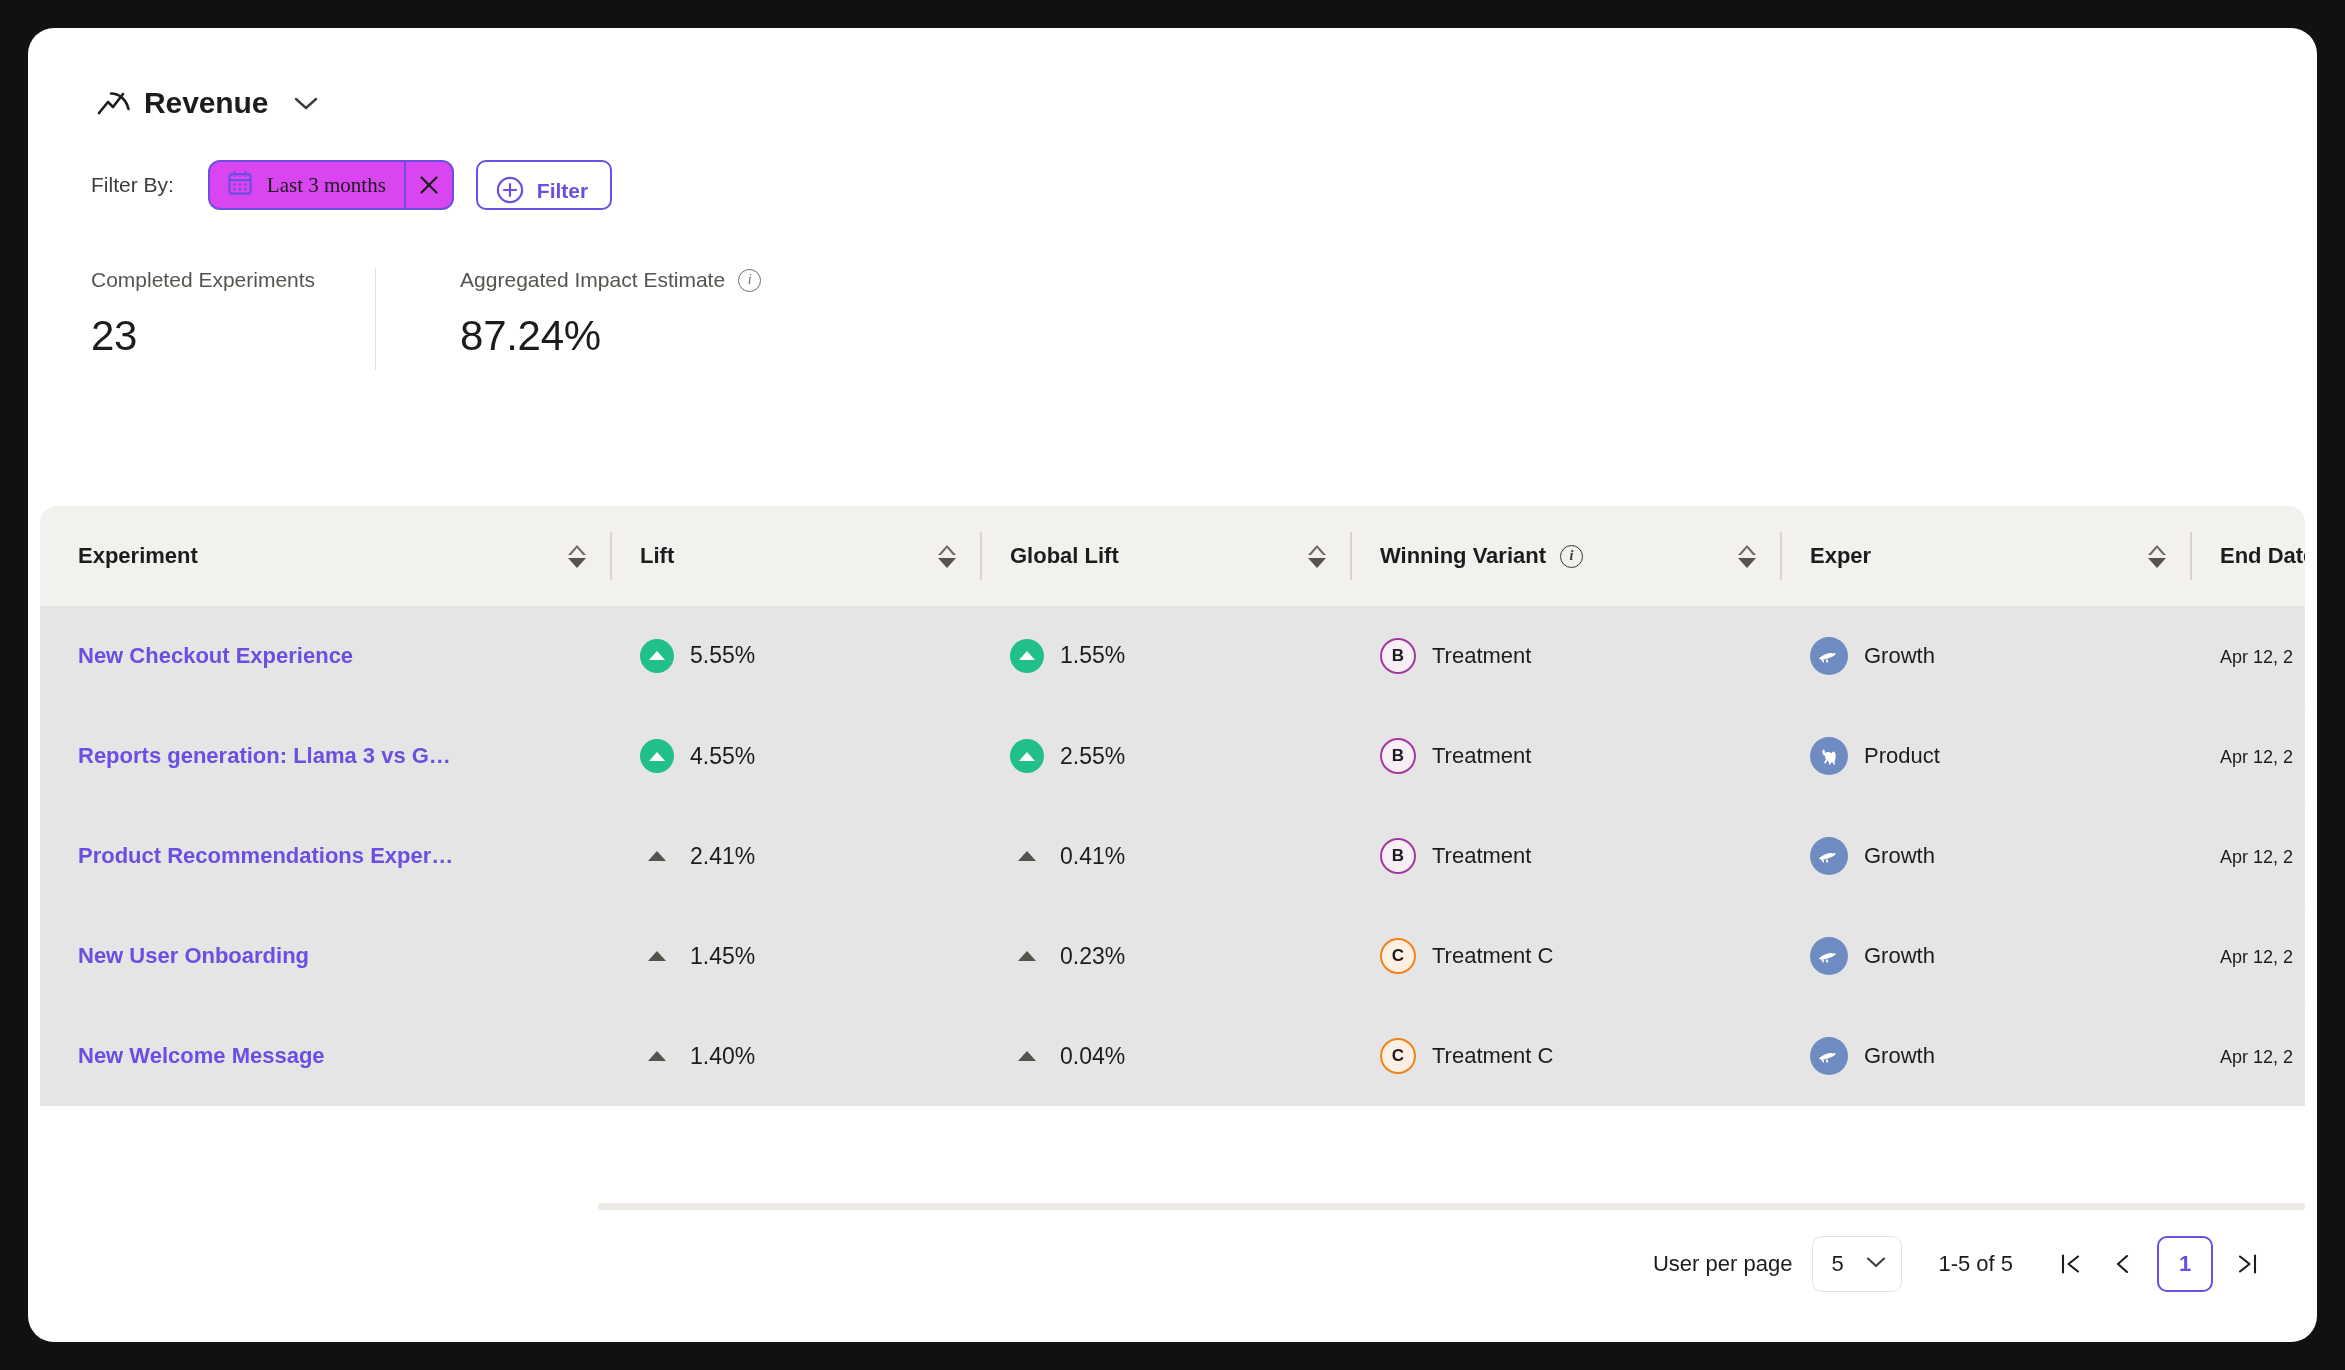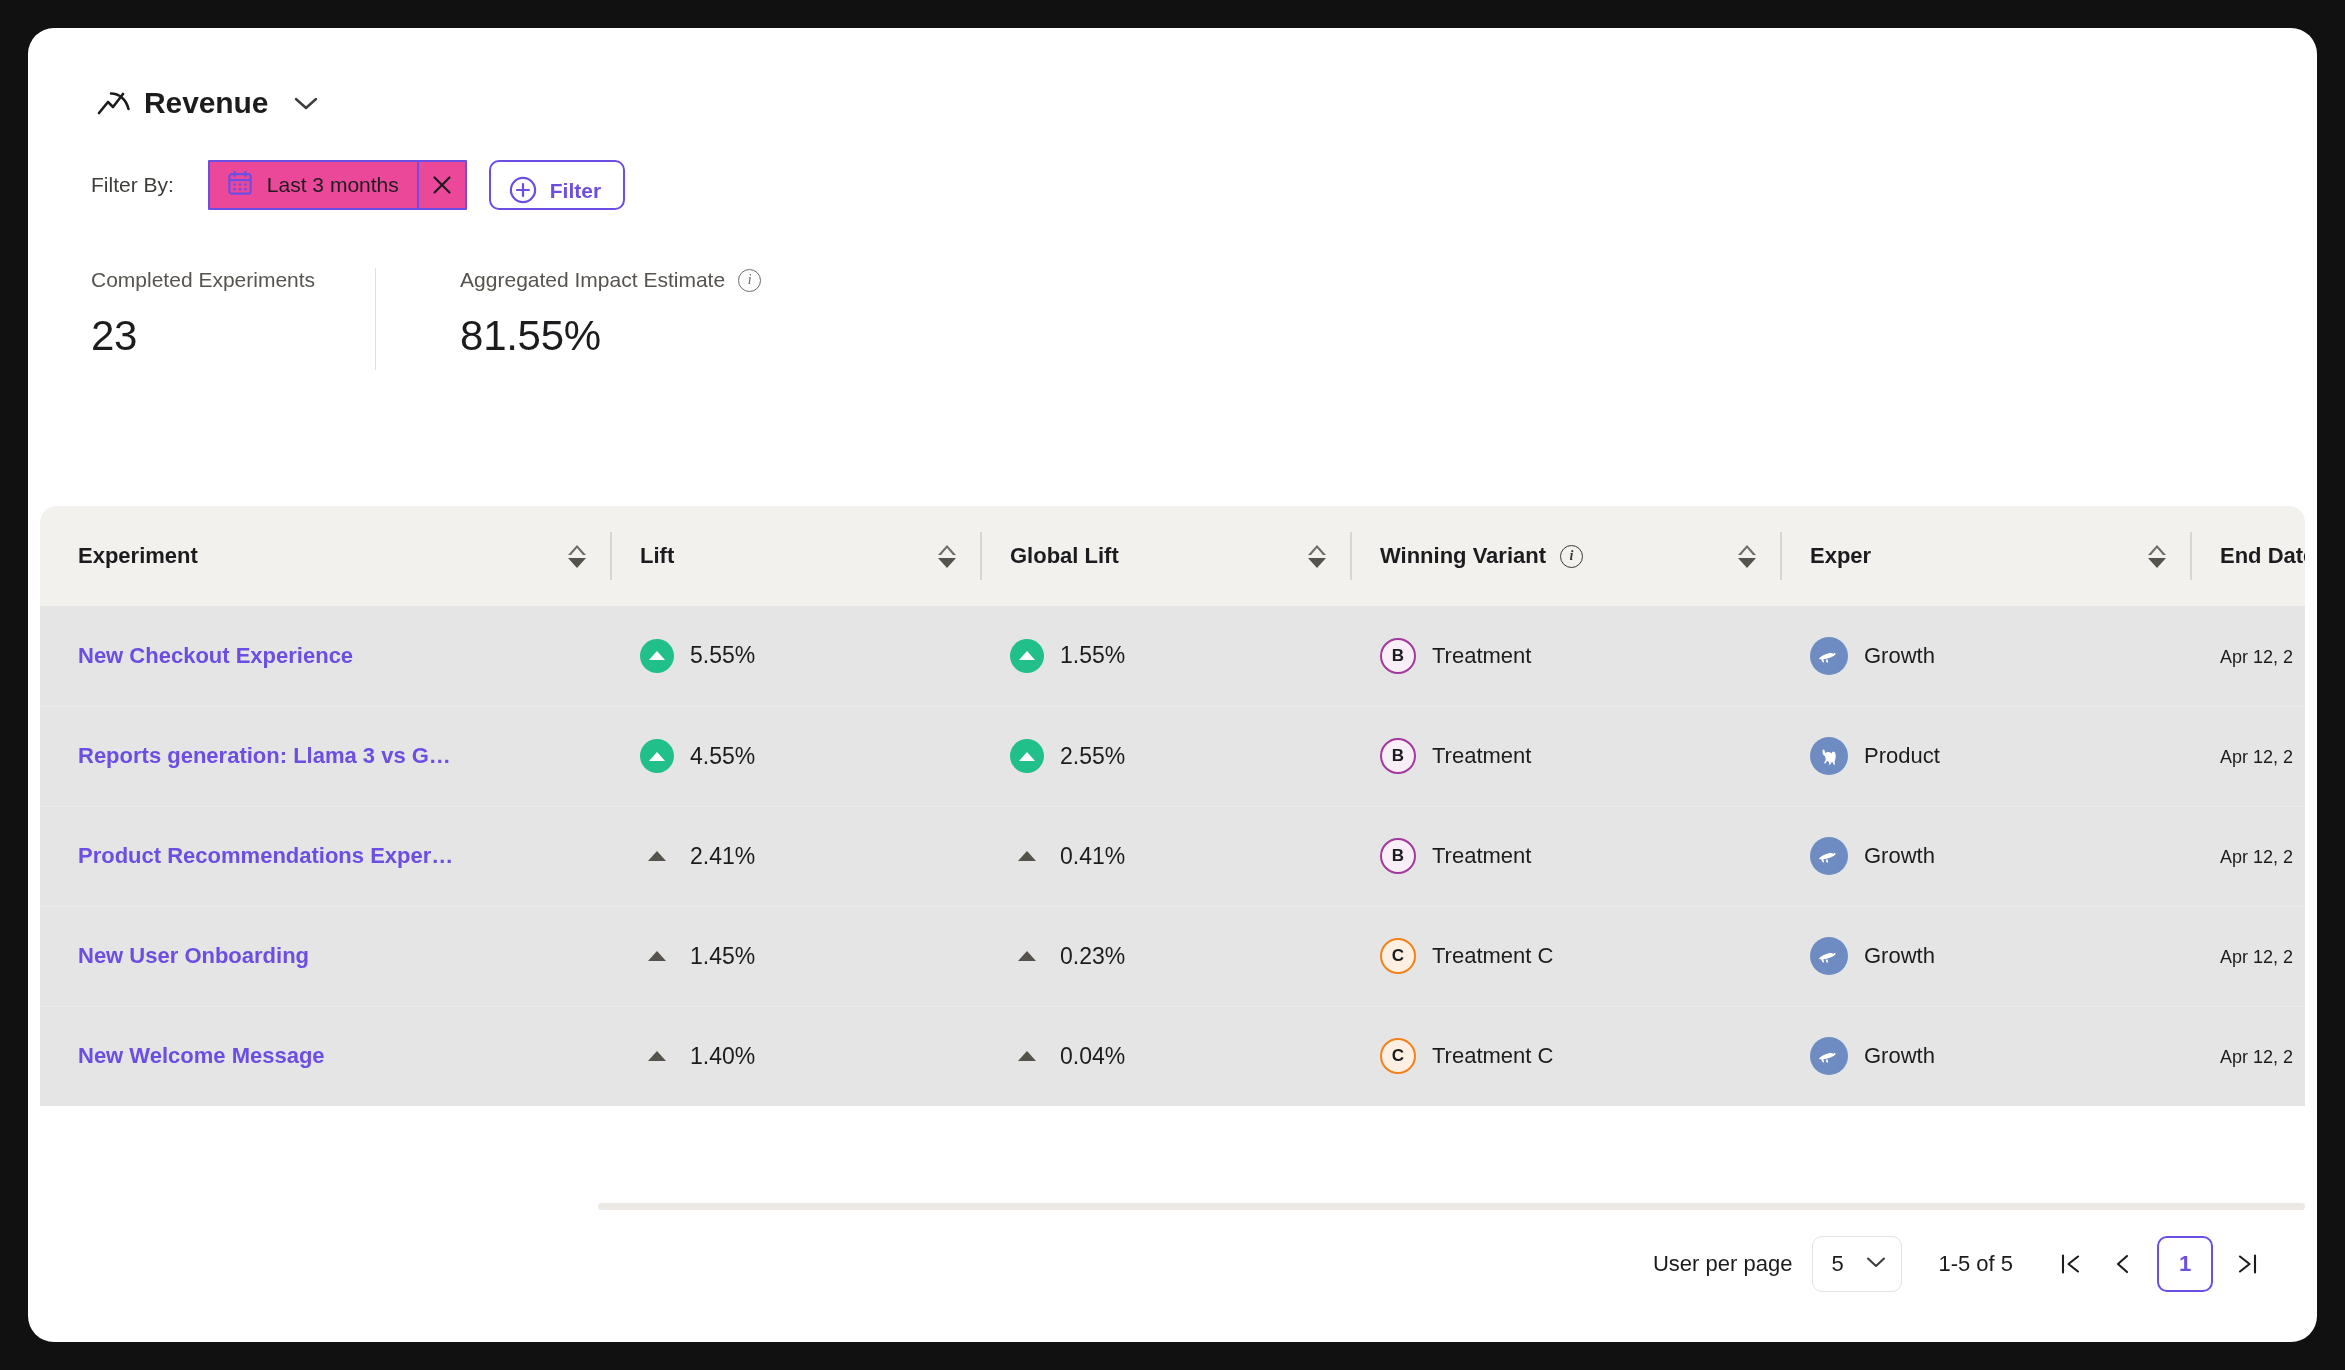--- a/index.html
+++ b/index.html
@@ -66,25 +66,26 @@
   }
   .filter-by-label {
     font-size: 21px;
     color: #3f3d3a;
     font-weight: 400;
   }
   .chip {
     display: flex;
     align-items: stretch;
     border: 2.5px solid #6c4ee3;
-    border-radius: 1px;
+    border-radius: 12px;
     height: 50px;
     overflow: hidden;
-    background: #ec4899;
+    background: #d946ef;
     margin-left: 12px;
+    font-family: Liberation Serif, serif;
   }
   .chip-main {
     display: flex;
     align-items: center;
     gap: 14px;
     padding: 0 18px 0 17px;
     cursor: pointer;
   }
   .chip-text {
     font-size: 21px;
@@ -475,21 +476,21 @@
       <div class="stat-label-row">
         <span class="stat-label">Completed Experiments</span>
       </div>
       <span class="stat-value">23</span>
     </div>
     <div class="stat">
       <div class="stat-label-row">
         <span class="stat-label">Aggregated Impact Estimate</span>
         <span class="info-circle">i</span>
       </div>
-      <span class="stat-value">81.55%</span>
+      <span class="stat-value">87.24%</span>
     </div>
   </div>
 
   <div class="table-wrap">
     <table class="table">
       <colgroup>
         <col style="width:570px">
         <col style="width:370px">
         <col style="width:370px">
         <col style="width:430px">

